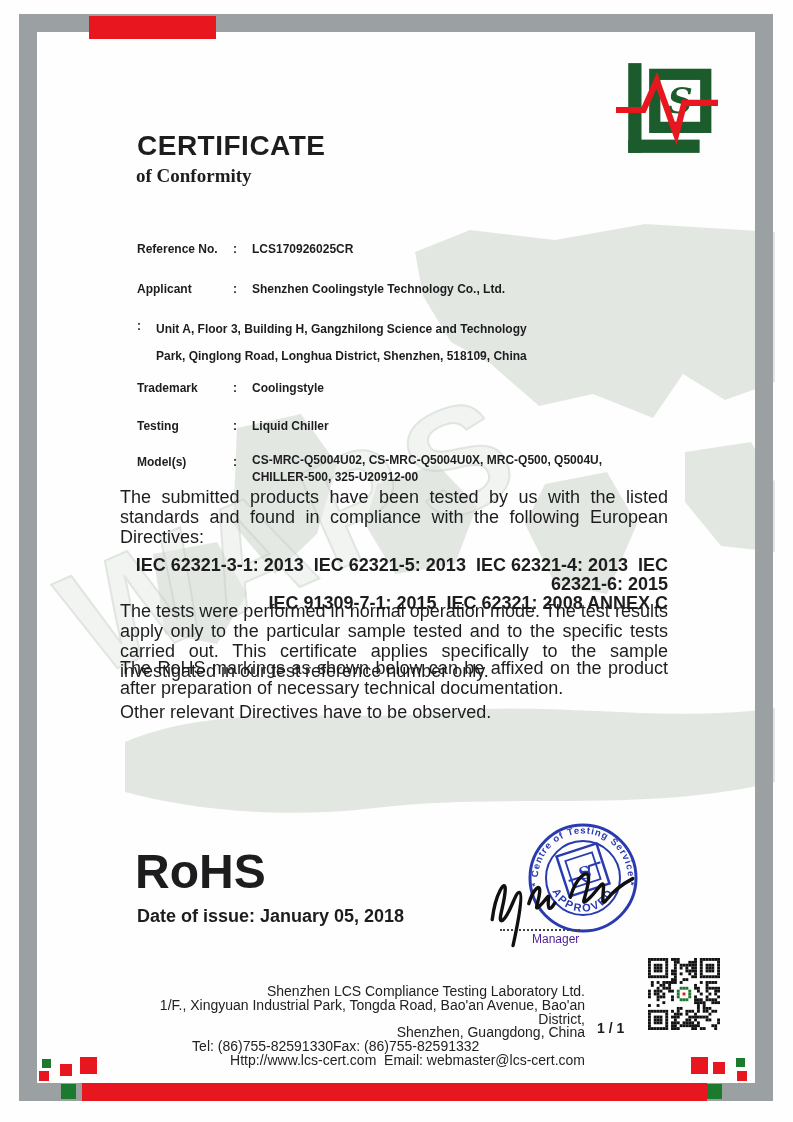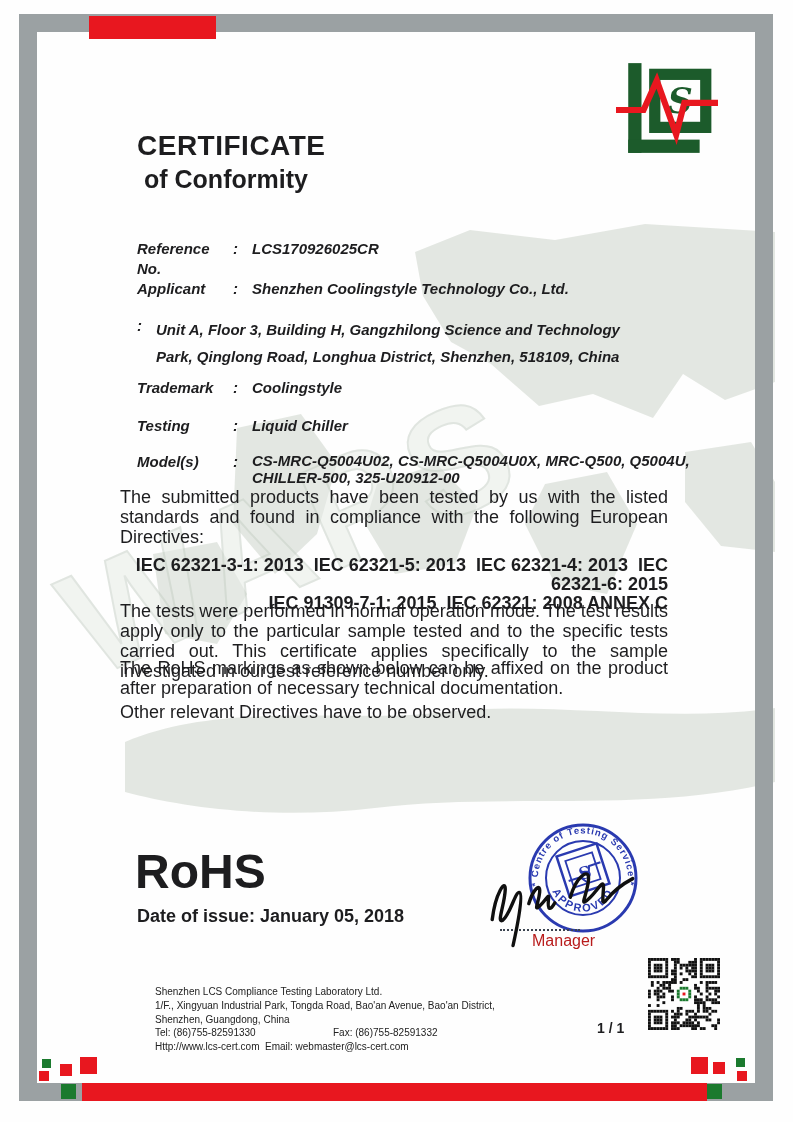--- a/index.html
+++ b/index.html
@@ -16,23 +16,23 @@
   .map{position:absolute;left:125px;top:222px;z-index:0;opacity:.65;}
   .watermark{position:absolute;left:55px;top:430px;width:700px;z-index:1;
     font-size:150px;font-weight:bold;letter-spacing:10px;
     transform:rotate(-24deg);transform-origin:40% 60%;
     color:#e7ece6;-webkit-text-stroke:2px #c9d2c8;opacity:.55;}
 
   
   .content{position:absolute;left:0;top:0;width:793px;height:1122px;z-index:6;}
   .abs{position:absolute;}
   .title{left:137px;top:130px;font-size:28px;font-weight:bold;letter-spacing:.5px;}
-  .subtitle{left:144px;top:165px;font-size:25px;font-weight:bold;}
-
-  .field-row{left:137px;width:560px;display:flex;font-size:15px;font-weight:bold;line-height:20px;font-style:italic;}
+  .subtitle{left:136px;top:165px;font-size:19px;font-weight:bold;font-family:Liberation Serif, serif;}
+
+  .field-row{left:137px;width:560px;display:flex;font-size:12px;font-weight:bold;line-height:20px;}
   .f-label{width:96px;flex:none;}
   .f-colon{width:19px;flex:none;text-align:left;}
   .f-value{flex:1;white-space:pre-line;}
   .r0{top:239px}.r1{top:279px}.r2{top:316px}.r2 .f-value{line-height:27px;}
   .r3{top:378px}.r4{top:416px}.r5{top:452px}.r5 .f-value{line-height:17px;}
 
   .para{left:120px;width:548px;font-size:18px;line-height:20px;text-align:justify;}
   .bold{font-weight:bold;}
   .pre{white-space:pre-wrap;}
   .p-intro{top:487px}
@@ -41,23 +41,23 @@
   .p-tests{top:601px}
   .p-marking{top:658px}
   .p-other{top:702px;text-align:left;}
 
   .rohs{left:135px;top:844px;font-size:48px;font-weight:bold;letter-spacing:0;}
   .issue{left:137px;top:906px;font-size:18px;font-weight:bold;}
 
   .stamp{left:500px;top:806px;z-index:7;}
   .signature{left:478px;top:842px;z-index:8;transform:rotate(-6deg);}
   .dotline{left:500px;top:929px;width:80px;border-bottom:2px dotted #3c4450;z-index:7;}
-  .manager{left:532px;top:932px;font-size:16px;color:#b91c1c;z-index:7;}
-
-  .footer{left:155px;top:985px;width:430px;font-size:10px;line-height:13.8px;color:#222;}
+  .manager{left:532px;top:932px;font-size:12px;color:#4c1d95;z-index:7;}
+
+  .footer{left:155px;top:985px;width:430px;font-size:14px;line-height:13.8px;color:#222;text-align:right;}
   .foot-tel-row{display:flex;}
   .foot-tel{width:178px;flex:none;}
   .pageno{left:597px;top:1020px;font-size:14px;font-weight:bold;}
   .qr{left:648px;top:958px;z-index:6;}
 </style>
 </head>
 <body>
 
 <div class="page">
 

